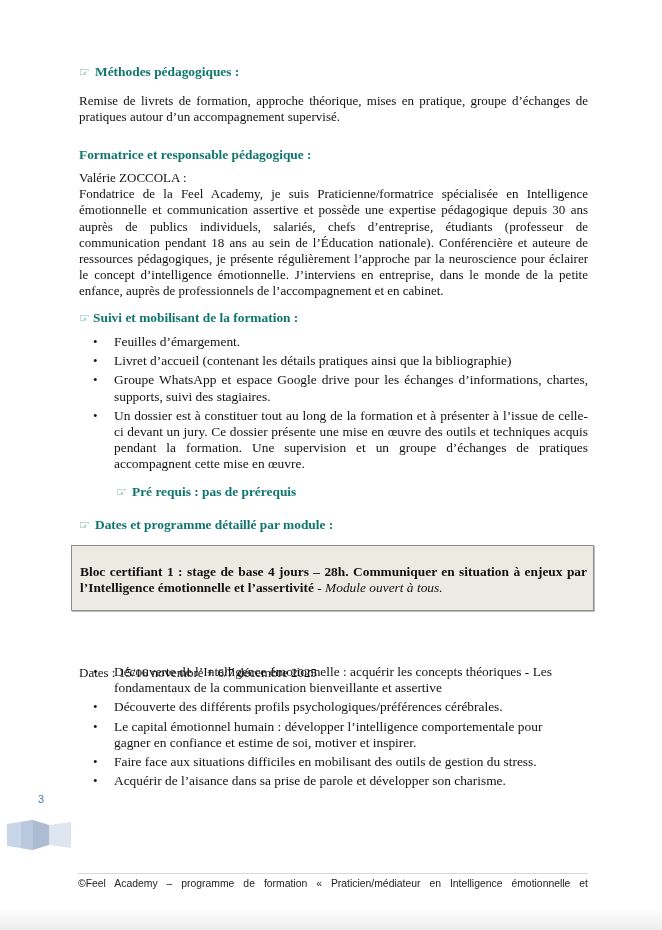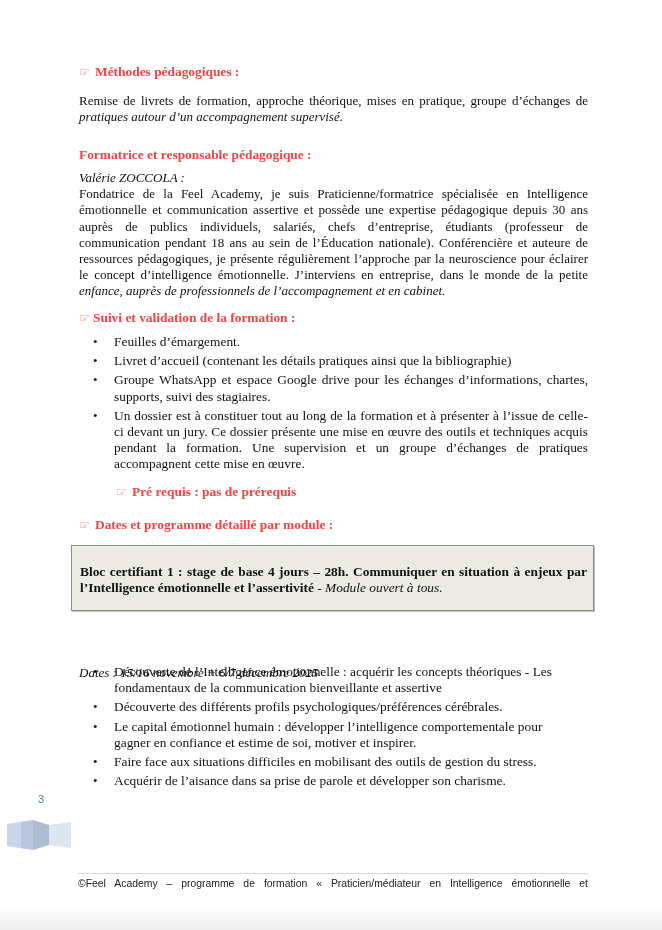--- a/index.html
+++ b/index.html
@@ -9,30 +9,30 @@
     font-family:"Liberation Serif", serif;
     color:#111;
   }
   .page { position:absolute; left:0; top:0; width:662px; height:930px; }
   .bottom-shade {
     position:absolute; left:0; right:0; bottom:0; height:22px;
     background:linear-gradient(#ffffff, #eeeeee);
   }
   .content { position:absolute; left:79px; width:509px; top:0; }
   .h {
-    position:absolute; left:0; color:#ef4444; font-weight:bold; font-size:13.4px;
+    position:absolute; left:0; color:#0f766e; font-weight:bold; font-size:13.4px;
     white-space:nowrap;
   }
   .h .ic { display:inline-block; width:14px; font-weight:normal; font-size:12px; margin-right:2px; }
   .p {
     position:absolute; left:0; width:509px; font-size:13px; line-height:16.2px;
     text-align:justify;
   }
   .p .line { display:block; text-align:justify; text-align-last:justify; }
-  .p .line.last { text-align-last:left;font-style:italic; }
+  .p .line.last { text-align-last:left; }
   ul.bl { position:absolute; left:0; margin:0; padding:0; list-style:none; width:509px; }
   ul.bl li { position:relative; padding-left:35px; font-size:13.4px; line-height:16.2px; margin-bottom:3px; text-align:justify; }
   ul.bl li::before { content:"•"; position:absolute; left:14px; top:0; font-size:13px; }
   .box {
     position:absolute; left:-8px; top:545px; width:523px; height:66px;
     background:#ecebe3; border:1px solid #8c8c8c; box-sizing:border-box;
     box-shadow:1px 1px 0 #bdbdbd;
   }
   .box .txt {
     position:absolute; left:8px; top:18px; width:507px; font-size:13.4px; line-height:16.2px;
@@ -74,21 +74,21 @@
       <span class="line">Fondatrice de la Feel Academy, je suis Praticienne/formatrice spécialisée en Intelligence</span>
       <span class="line">émotionnelle et communication assertive et possède une expertise pédagogique depuis 30 ans</span>
       <span class="line">auprès de publics individuels, salariés, chefs d’entreprise, étudiants (professeur de</span>
       <span class="line">communication pendant 18 ans au sein de l’Éducation nationale). Conférencière et auteure de</span>
       <span class="line">ressources pédagogiques, je présente régulièrement l’approche par la neuroscience pour éclairer</span>
       <span class="line">le concept d’intelligence émotionnelle. J’interviens en entreprise, dans le monde de la petite</span>
       <span class="line last">enfance, auprès de professionnels de l’accompagnement et en cabinet.</span>
     </div>
 
     <div class="h" style="top:310px;">
-      <span class="ic" style="margin-right:0;">☞</span><span>Suivi et validation de la formation :</span>
+      <span class="ic" style="margin-right:0;">☞</span><span>Suivi et mobilisant de la formation :</span>
     </div>
     <ul class="bl" style="top:334px;">
       <li>Feuilles d’émargement.</li>
       <li>Livret d’accueil (contenant les détails pratiques ainsi que la bibliographie)</li>
       <li>Groupe WhatsApp et espace Google drive pour les échanges d’informations, chartes, supports, suivi des stagiaires.</li>
       <li>Un dossier est à constituer tout au long de la formation et à présenter à l’issue de celle-ci devant un jury. Ce dossier présente une mise en œuvre des outils et techniques acquis pendant la formation. Une supervision et un groupe d’échanges de pratiques accompagnent cette mise en œuvre.</li>
     </ul>
 
     <div class="h" style="top:484px;margin-left:37px;">
       <span class="ic">☞</span><span>Pré requis : pas de prérequis</span>

